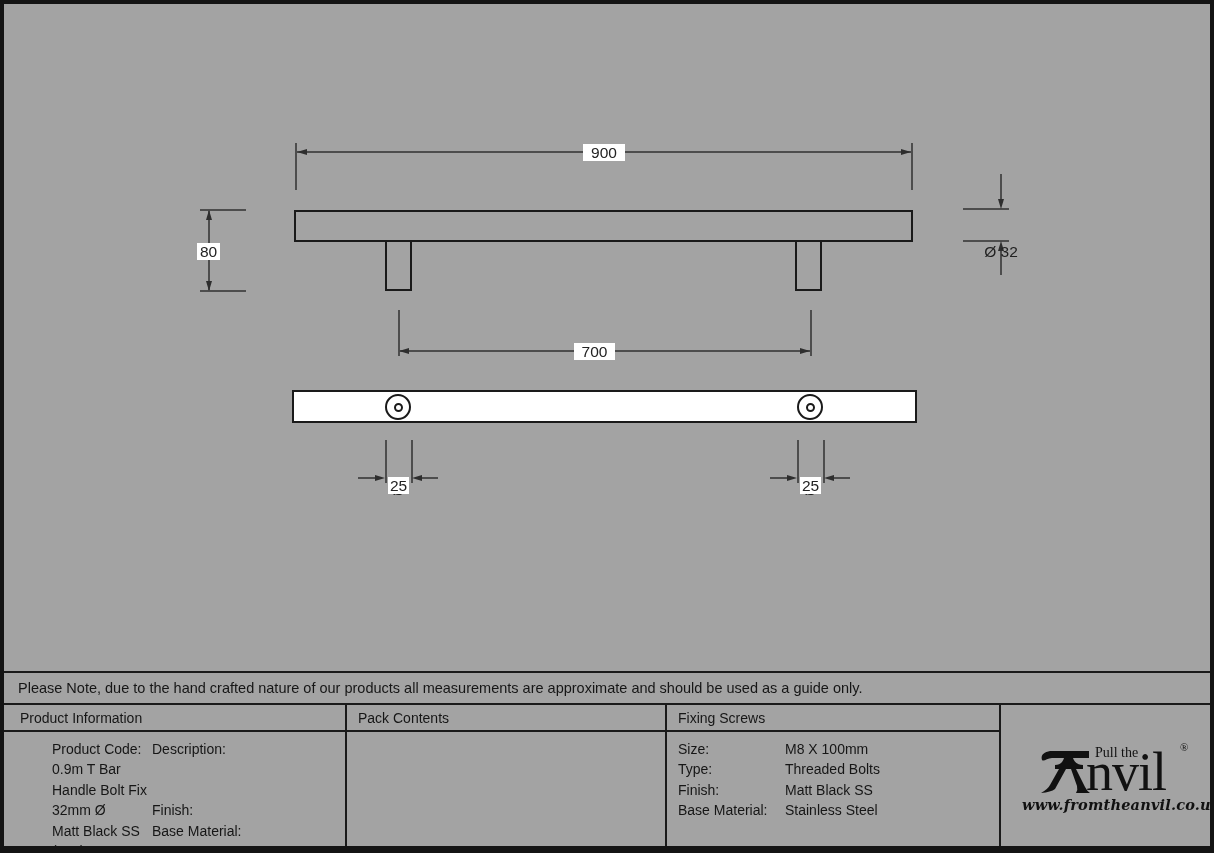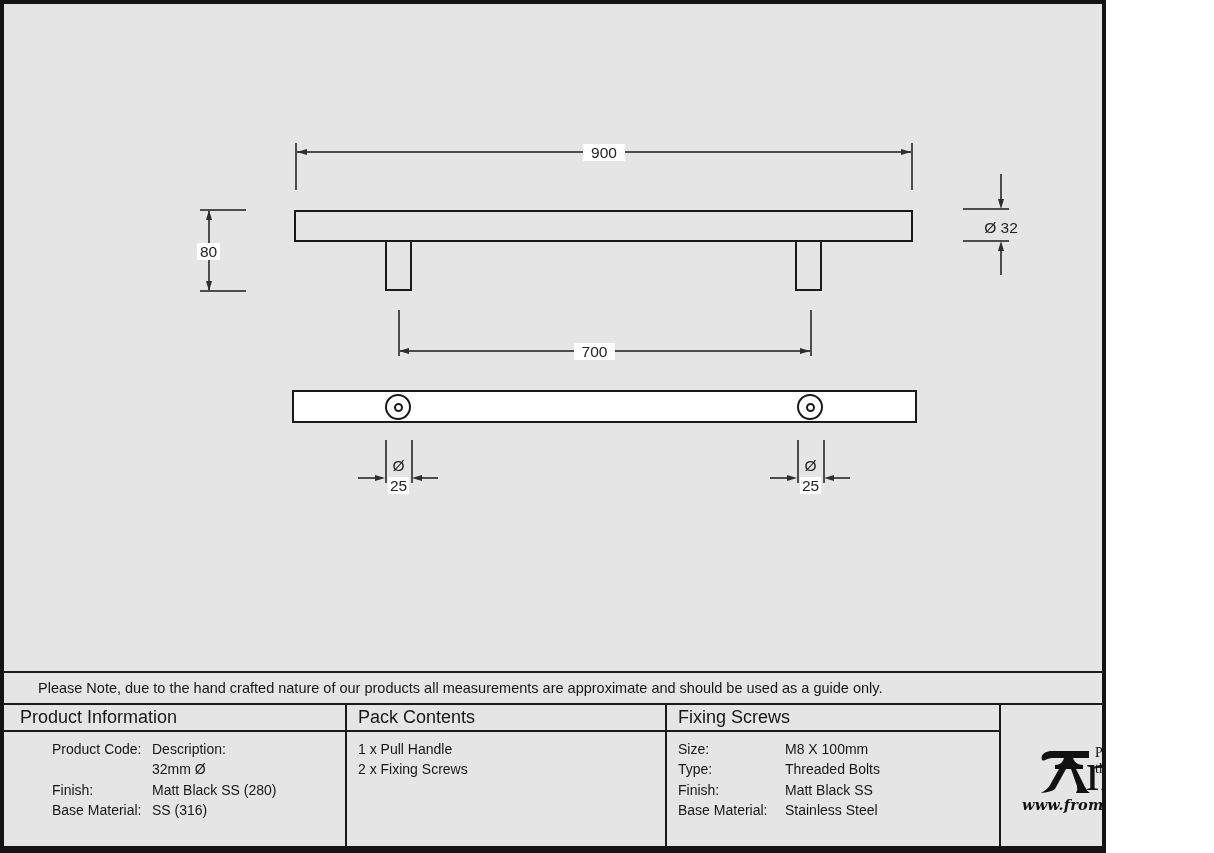--- a/index.html
+++ b/index.html
@@ -1,39 +1,39 @@
 <!DOCTYPE html>
 <html><head>
 <meta charset="utf-8">
 <style>
   html,body{margin:0;padding:0;background:#fff;}
-  .page{position:relative;width:1106px;height:853px;background:#e5e5e5;overflow:hidden;
+  .page{position:relative;width:1214px;height:853px;background:#a3a3a3;overflow:hidden;
         font-family:"Liberation Sans",sans-serif;color:#1f1f1f;}
   .frame{position:absolute;inset:0;border:4px solid #141414;border-bottom-width:7px;pointer-events:none;z-index:40;}
 
   
   .obj{position:absolute;border:2px solid #1a1a1a;background:transparent;box-sizing:border-box;}
   .dline{position:absolute;background:#4d4d4d;}
   .dlabel{position:absolute;font-size:15.5px;color:#222;text-align:center;line-height:17px;}
   .dlabel span{background:#fff;padding:0 8px;}
-  .plainlabel{position:absolute;font-size:15.5px;color:#222;text-align:center;line-height:17px;}
+  .plainlabel{position:absolute;font-size:15.5px;color:#222;text-align:center;line-height:17px;margin-top:24px;}
   .circle{position:absolute;border:2px solid #1a1a1a;border-radius:50%;box-sizing:border-box;background:#fff;}
 
   .arrow{position:absolute;width:0;height:0;}
   .arrow.a-left {border-top:3px solid transparent;border-bottom:3px solid transparent;border-right:10px solid #2e2e2e;}
   .arrow.a-right{border-top:3px solid transparent;border-bottom:3px solid transparent;border-left:10px solid #2e2e2e;}
   .arrow.a-up   {border-left:3px solid transparent;border-right:3px solid transparent;border-bottom:10px solid #2e2e2e;}
   .arrow.a-down {border-left:3px solid transparent;border-right:3px solid transparent;border-top:10px solid #2e2e2e;}
 
   
   .hline{position:absolute;background:#1a1a1a;height:2px;}
   .vline{position:absolute;background:#1a1a1a;width:2px;}
   .note{position:absolute;left:18px;top:673px;height:30px;display:flex;align-items:center;
-        font-size:14.5px;color:#161616;margin-left:20px;}
-  .thead{position:absolute;top:705px;height:25px;display:flex;align-items:center;font-size:18px;color:#161616;text-align:center;}
+        font-size:14.5px;color:#161616;}
+  .thead{position:absolute;top:705px;height:25px;display:flex;align-items:center;font-size:14px;color:#161616;text-align:center;}
   .tgrid{position:absolute;display:grid;font-size:14px;line-height:20.4px;color:#161616;}
   .tlist{position:absolute;font-size:14px;line-height:20.4px;color:#161616;}
 
   
   .logo-from{position:absolute;left:1095px;top:745px;font-family:"Liberation Serif",serif;
              font-size:14px;color:#111;}
   .logo-brand{position:absolute;left:1086px;top:750px;font-family:"Liberation Serif",serif;
               font-size:54px;line-height:44px;font-weight:400;color:#111;letter-spacing:-1px;}
   .logo-reg{position:absolute;left:1180px;top:741px;font-family:"Liberation Serif",serif;
             font-size:11px;color:#111;}
@@ -114,32 +114,29 @@
   <div class="vline" style="left:665px;top:703px;height:143px;"></div>
   <div class="vline" style="left:999px;top:703px;height:143px;"></div>
 
   <div class="thead" style="left:20px;">Product Information</div>
   <div class="thead" style="left:358px;">Pack Contents</div>
   <div class="thead" style="left:678px;">Fixing Screws</div>
 
   <div class="tgrid" style="left:28px;top:739px;grid-template-columns:100px 215px;margin-left:24px;">
     <div>Product Code:</div>
     <div>Description:</div>
+    <div>0.9m T Bar Handle Bolt Fix</div>
     <div></div>
     <div>32mm Ø</div>
     <div>Finish:</div>
     <div>Matt Black SS (280)</div>
     <div>Base Material:</div>
     <div>SS (316)</div>
   </div>
 
-  <div class="tlist" style="left:358px;top:739px;">
-    <div>1 x Pull Handle</div>
-    <div>2 x Fixing Screws</div>
-  </div>
 
   <div class="tgrid" style="left:678px;top:739px;grid-template-columns:107px 200px;">
     <div>Size:</div>
     <div>M8 X 100mm</div>
     <div>Type:</div>
     <div>Threaded Bolts</div>
     <div>Finish:</div>
     <div>Matt Black SS</div>
     <div>Base Material:</div>
     <div>Stainless Steel</div>

